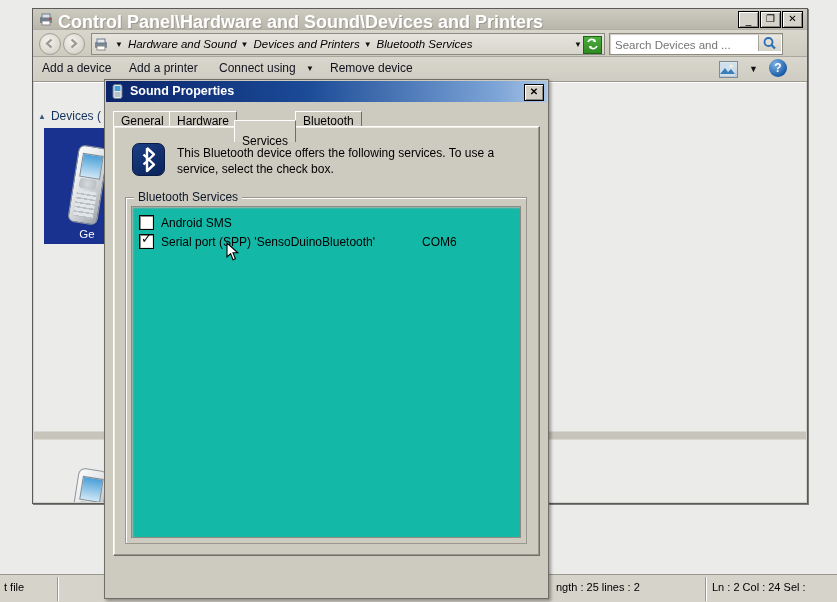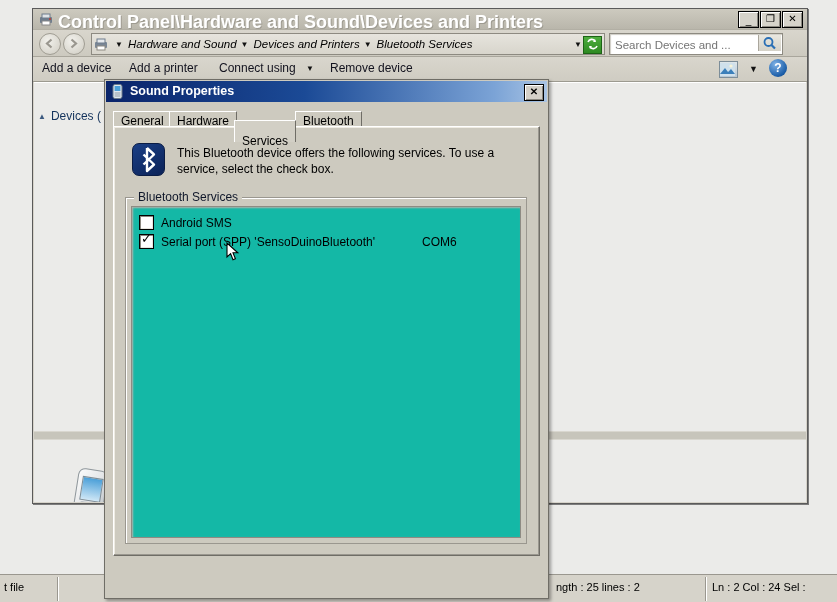--- a/index.html
+++ b/index.html
@@ -447,20 +447,30 @@
     </div>
     <div id="tb-view-caret">▼</div>
     <div id="tb-help-icon">?</div>
   </div>
 
   <div id="explorer-content">
     <div class="group-header" style="top:26px;">
       <span class="tri">▲</span><span>Devices (</span>
     </div>
 
+    <div class="dev-tile selected" style="left:10px; top:45px;">
+      <div class="phone-icon">
+        <div class="phone-body">
+          <div class="phone-screen"></div>
+          <div class="phone-nav"></div>
+          <div class="phone-keys"></div>
+        </div>
+      </div>
+      <div class="dev-label">Ge</div>
+    </div>
 
     <div class="group-band" style="top:348px;"></div>
 
     <div class="dev-tile" style="left:10px; top:356px;">
       <div class="phone-icon">
         <div class="phone-body">
           <div class="phone-screen"></div>
           <div class="phone-nav"></div>
 
         </div>

